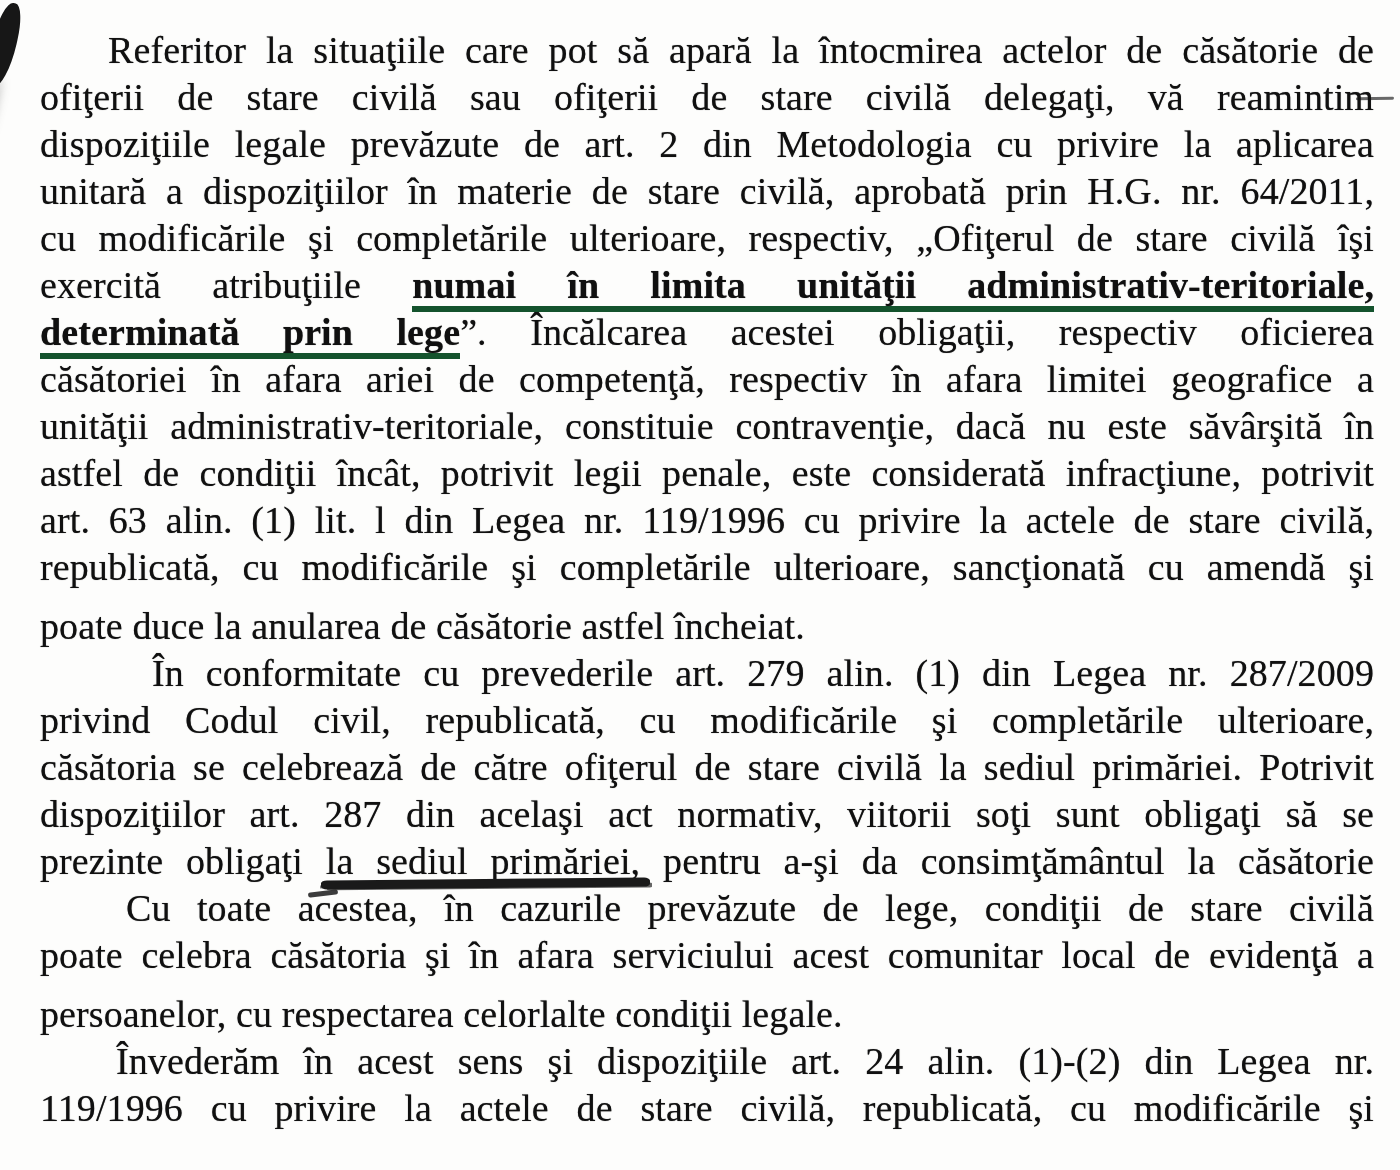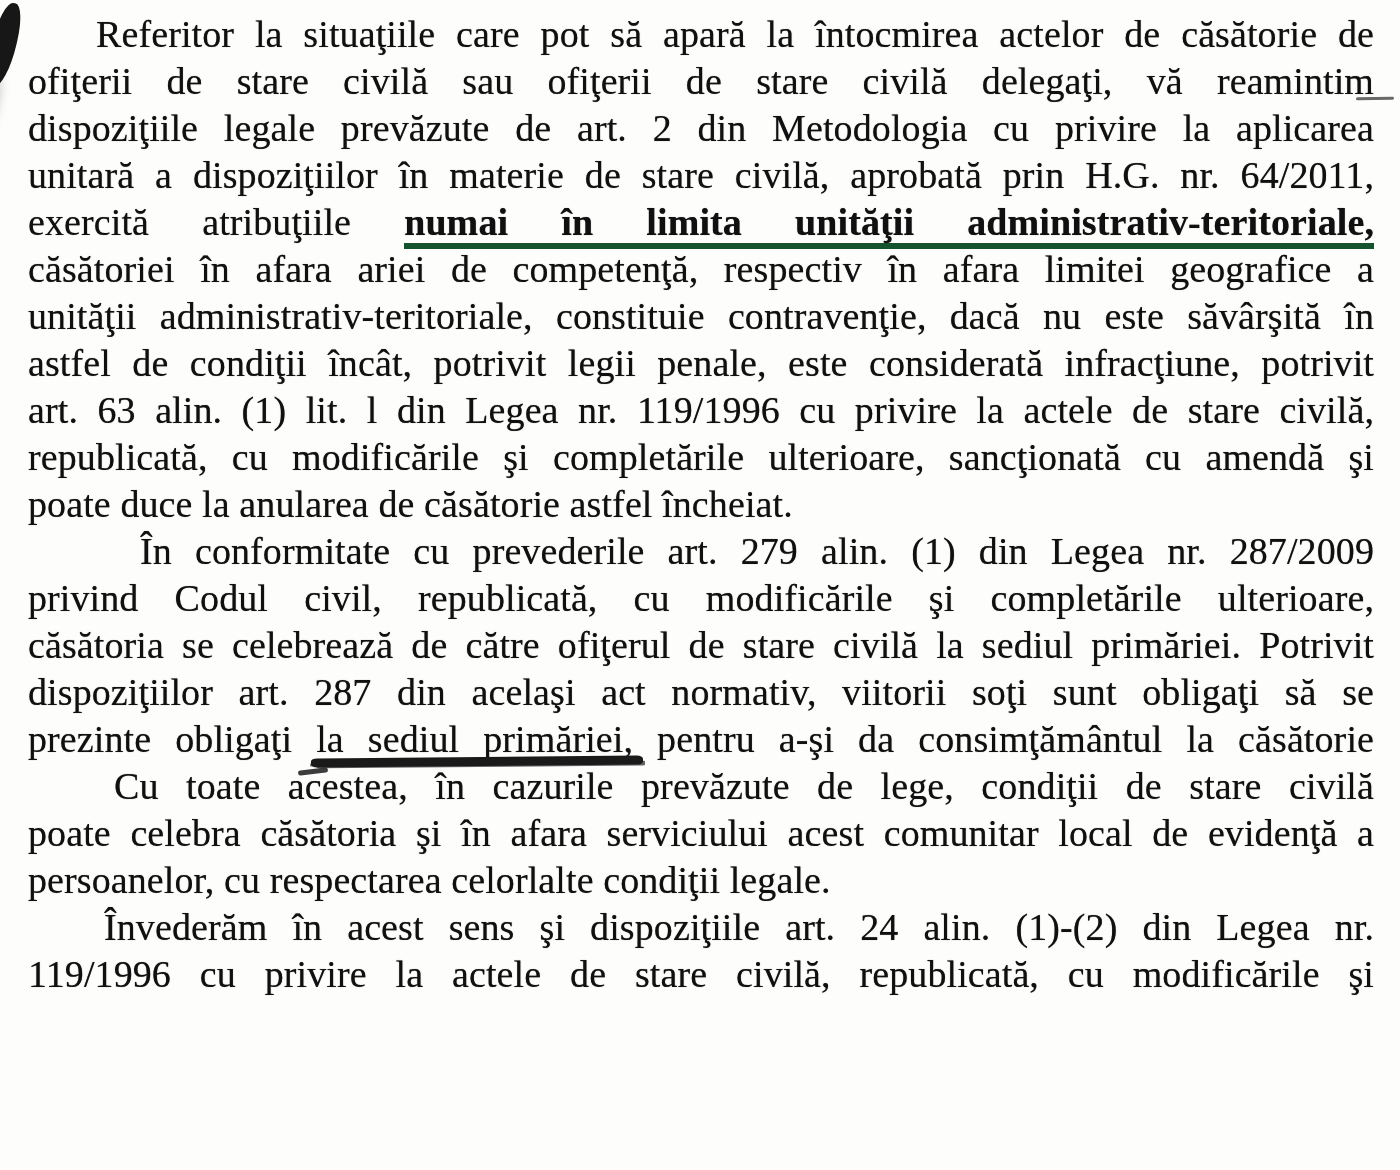--- a/index.html
+++ b/index.html
@@ -8,35 +8,36 @@
     width: 1400px;
     height: 1170px;
     background: #fdfdfc;
     overflow: hidden;
     font-family: "Liberation Serif", "DejaVu Serif", serif;
     color: #101010;
   }
   .text-block {
     position: absolute;
     left: 0;
-    top: 11px;
+    top: 27px;
     width: 100%;
     box-sizing: border-box;
-    padding: 0 26px 0 28px;
+    padding: 0 26px 0 40px;
     font-size: 38px;
     line-height: 47px;
     letter-spacing: 0.1px;
     text-shadow: 0 0 0.8px rgba(10,10,10,0.65);
   }
   .line {
     text-align: justify;
     text-align-last: justify;
   }
   .line.no-justify {
     text-align-last: left;
+    margin-top: 12px;
   }
   .seg.bold-underline {
     font-weight: bold;
     border-bottom: 6px solid #14532d;
   }
   .seg.pen-underline {
     position: relative;
   }
   
   .seg.pen-underline::after {
@@ -91,21 +92,23 @@
 <body>
 
 <div class="page">
   <div class="smudge"></div>
   <div class="stray-line"></div>
   <div class="text-block">
       <div class="line" style="text-indent: 68px;"><span class="seg normal">Referitor la situaţiile care pot să apară la întocmirea actelor de căsătorie de</span></div>
       <div class="line"><span class="seg normal">ofiţerii de stare civilă sau ofiţerii de stare civilă delegaţi, vă reamintim</span></div>
       <div class="line"><span class="seg normal">dispoziţiile legale prevăzute de art. 2 din Metodologia cu privire la aplicarea</span></div>
       <div class="line"><span class="seg normal">unitară a dispoziţiilor în materie de stare civilă, aprobată prin H.G. nr. 64/2011,</span></div>
+      <div class="line"><span class="seg normal">cu modificările şi completările ulterioare, respectiv, „Ofiţerul de stare civilă îşi</span></div>
       <div class="line"><span class="seg normal">exercită atribuţiile </span><span class="seg bold-underline">numai în limita unităţii administrativ-teritoriale,</span></div>
+      <div class="line"><span class="seg bold-underline">determinată prin lege</span><span class="seg normal">”. Încălcarea acestei obligaţii, respectiv oficierea</span></div>
       <div class="line"><span class="seg normal">căsătoriei în afara ariei de competenţă, respectiv în afara limitei geografice a</span></div>
       <div class="line"><span class="seg normal">unităţii administrativ-teritoriale, constituie contravenţie, dacă nu este săvârşită în</span></div>
       <div class="line"><span class="seg normal">astfel de condiţii încât, potrivit legii penale, este considerată infracţiune, potrivit</span></div>
       <div class="line"><span class="seg normal">art. 63 alin. (1) lit. l din Legea nr. 119/1996 cu privire la actele de stare civilă,</span></div>
       <div class="line"><span class="seg normal">republicată, cu modificările şi completările ulterioare, sancţionată cu amendă şi</span></div>
       <div class="line no-justify"><span class="seg normal">poate duce la anularea de căsătorie astfel încheiat.</span></div>
       <div class="line" style="text-indent: 112px;"><span class="seg normal">În conformitate cu prevederile art. 279 alin. (1) din Legea nr. 287/2009</span></div>
       <div class="line"><span class="seg normal">privind Codul civil, republicată, cu modificările şi completările ulterioare,</span></div>
       <div class="line"><span class="seg normal">căsătoria se celebrează de către ofiţerul de stare civilă la sediul primăriei. Potrivit</span></div>
       <div class="line"><span class="seg normal">dispoziţiilor art. 287 din acelaşi act normativ, viitorii soţi sunt obligaţi să se</span></div>

